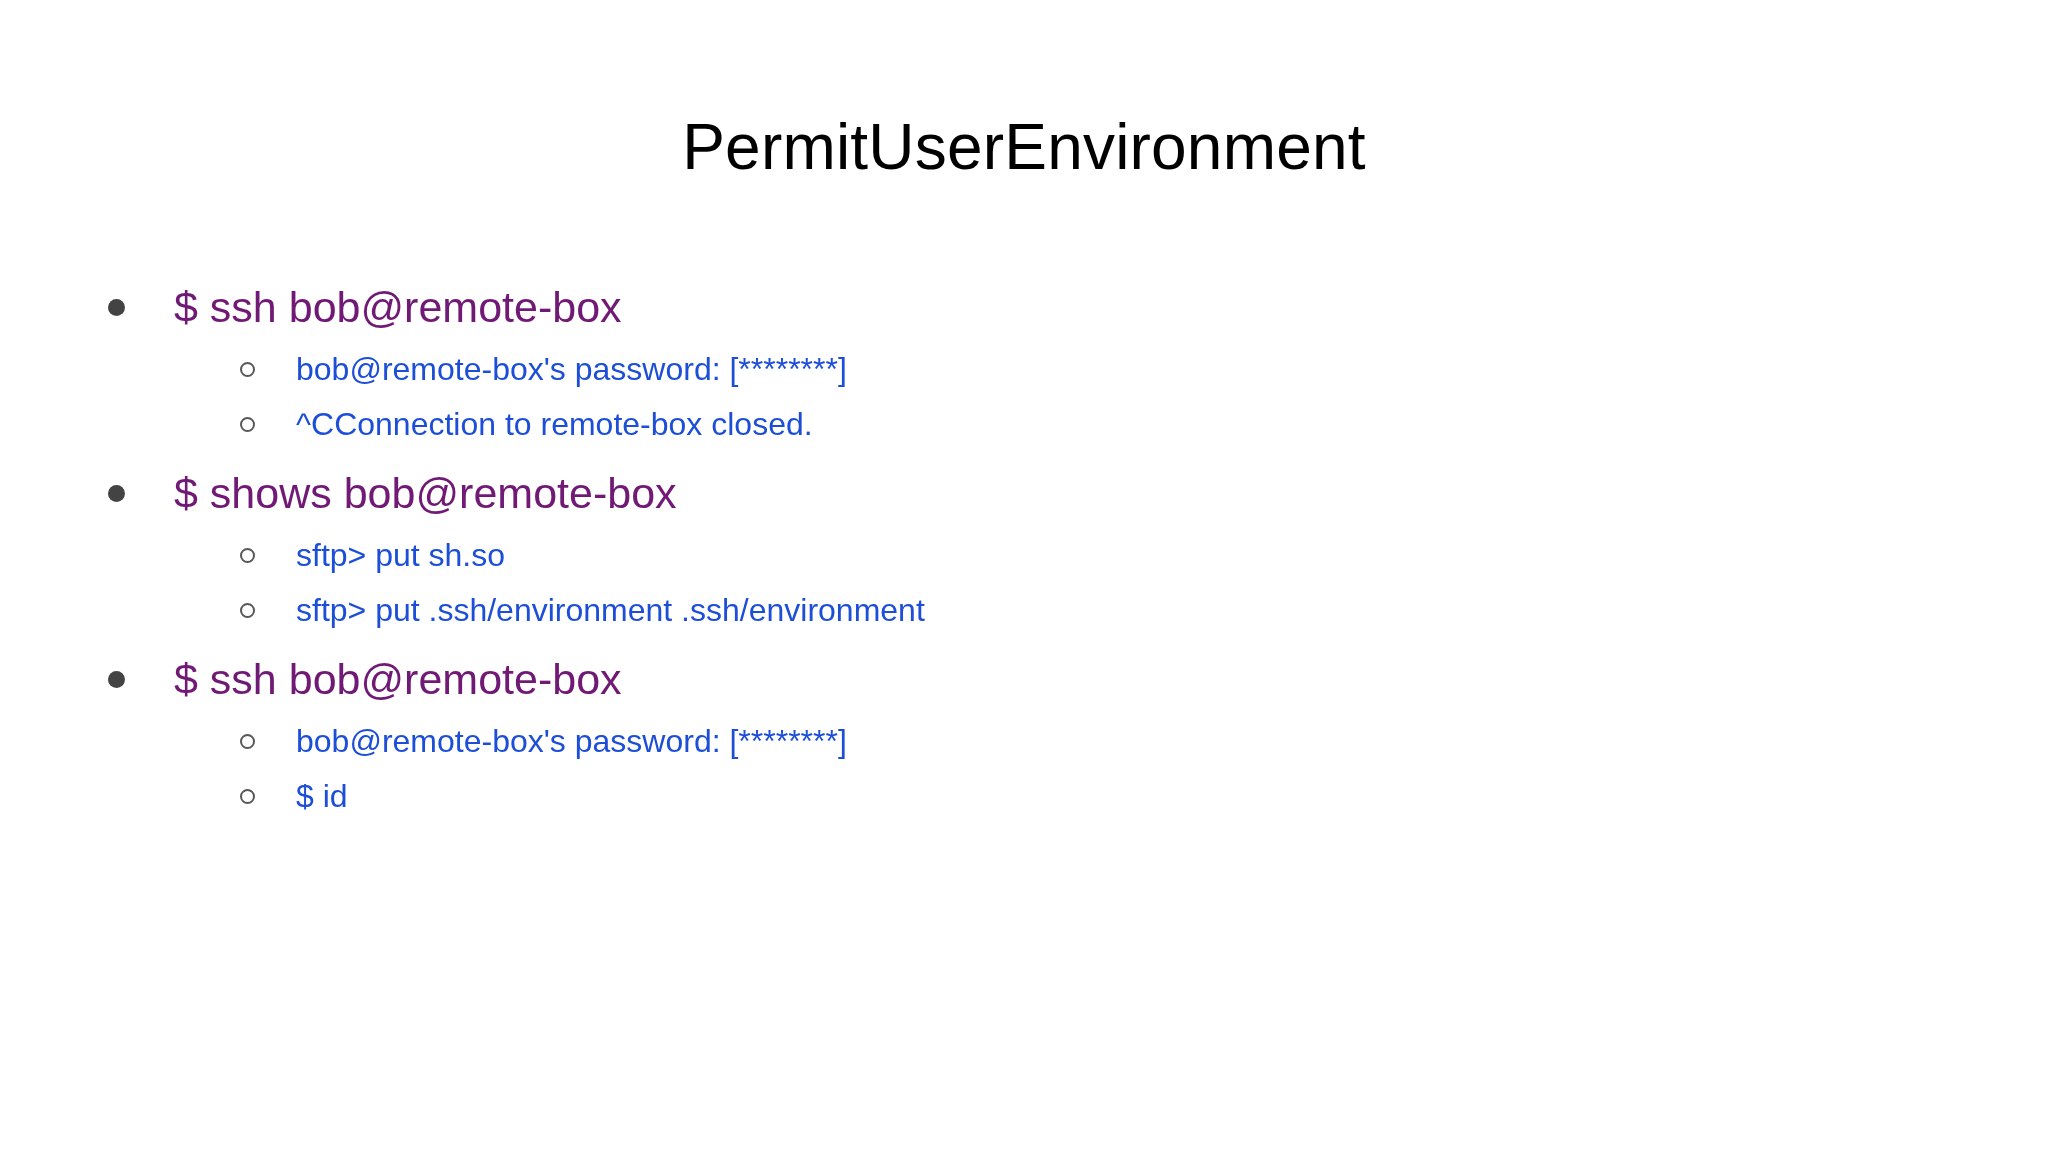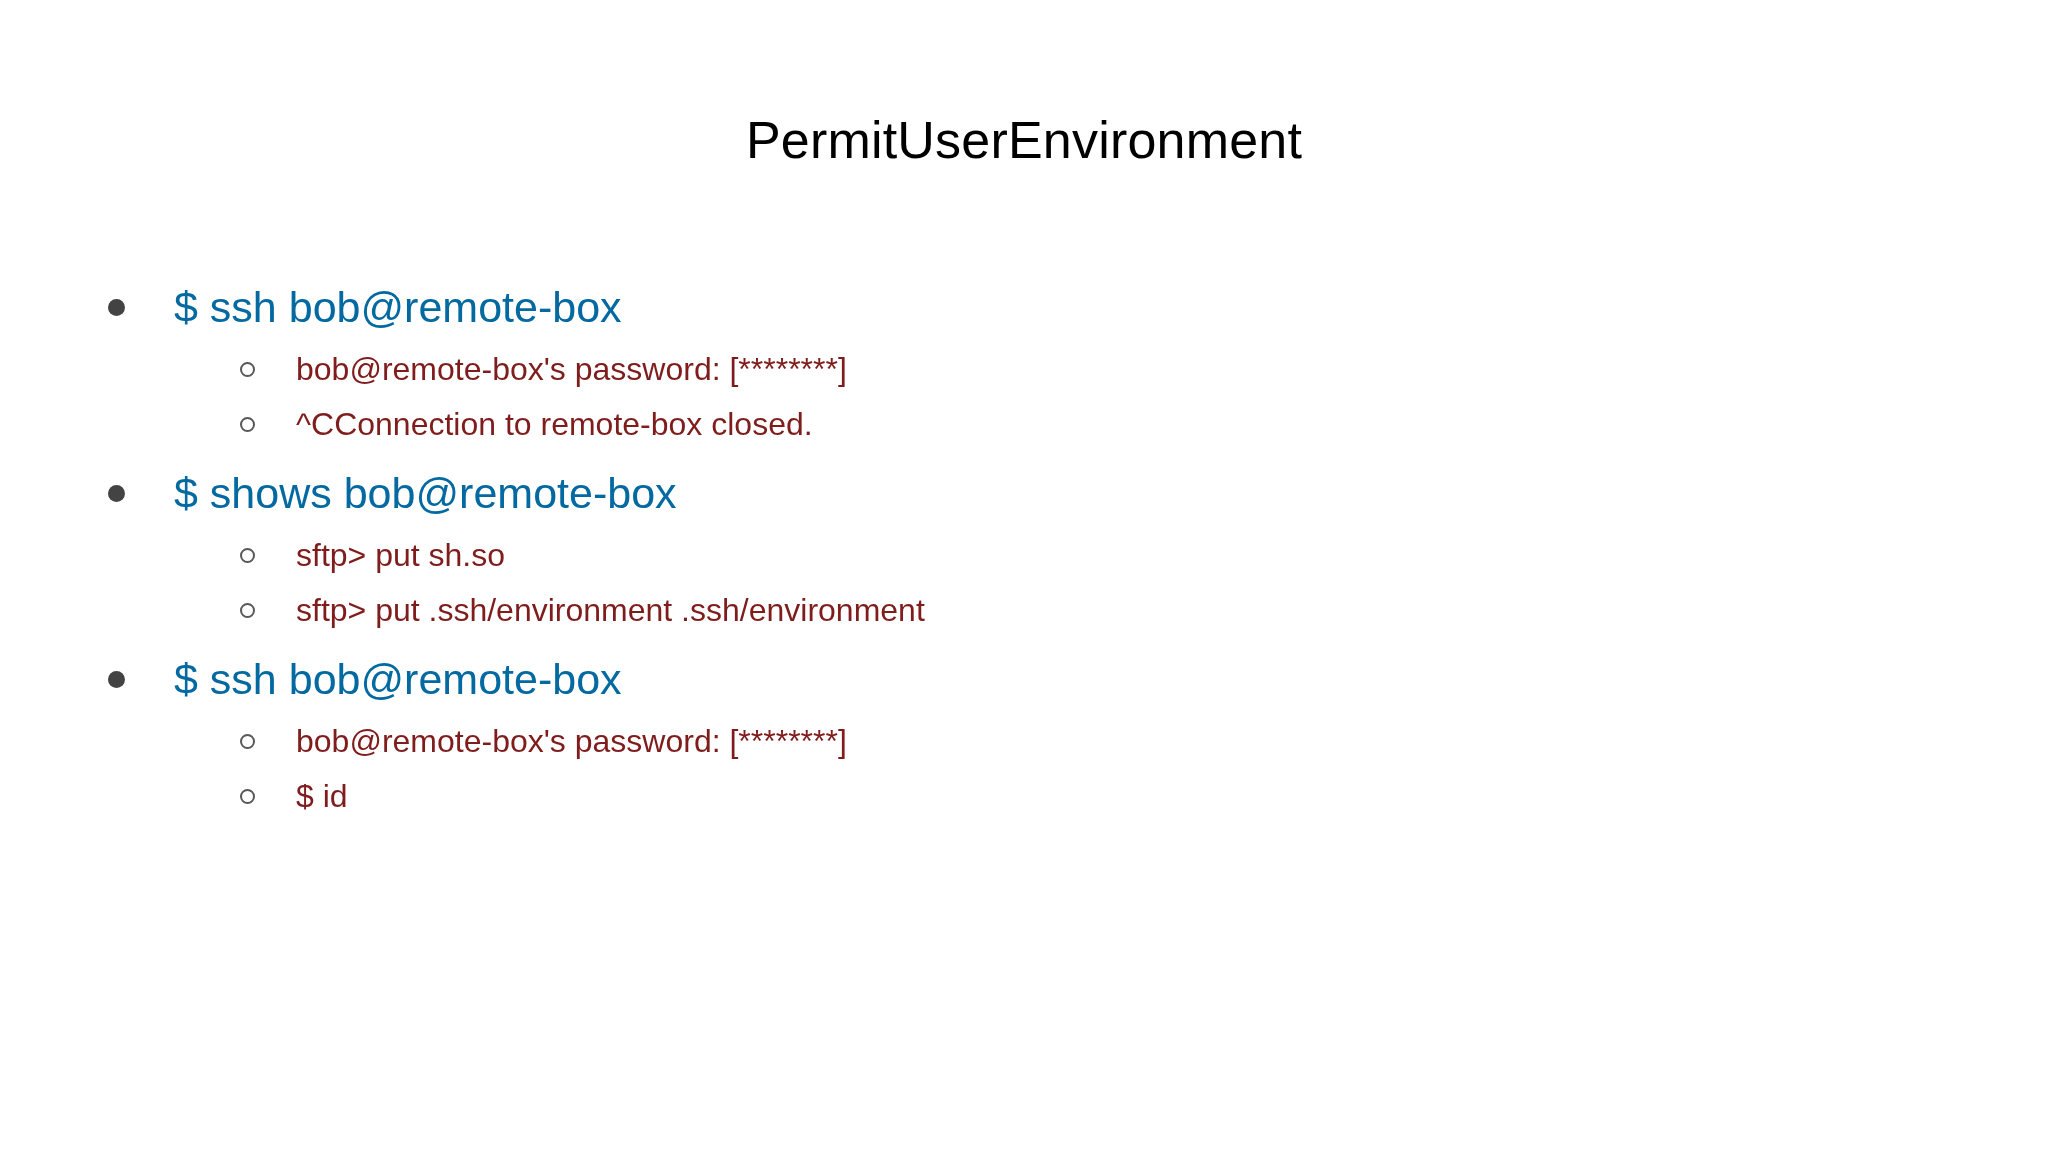--- a/index.html
+++ b/index.html
@@ -20,21 +20,21 @@
     box-sizing: border-box;
   }
 
   
   .slide-title {
     position: absolute;
     left: 0;
     right: 0;
     top: 112px;
     text-align: center;
-    font-size: 52px;
+    font-size: 64px;
     line-height: 1.1;
     font-weight: 400;
     color: #000000;
     letter-spacing: 0.2px;
     white-space: nowrap;
   }
 
   
   .body-block {
     position: absolute;
@@ -77,21 +77,21 @@
   .disc {
     display: block;
     width: 17px;
     height: 17px;
     border-radius: 50%;
     background: #434343;
   }
   .l1-text {
     font-size: 43px;
     line-height: 70px;
-    color: #0369a1;
+    color: #701a75;
     white-space: nowrap;
   }
 
   
   li.l2-item {
     margin: 0;
     padding: 0;
   }
   .l2-line {
     display: flex;
@@ -112,21 +112,21 @@
     width: 15px;
     height: 15px;
     border-radius: 50%;
     background: transparent;
     border: 2px solid #595959;
     box-sizing: border-box;
   }
   .l2-text {
     font-size: 32px;
     line-height: 55px;
-    color: #7f1d1d;
+    color: #1d4ed8;
     white-space: nowrap;
   }
 
   .group-gap {
     height: 6px;
   }
 </style>
 </head>
 <body>
 

